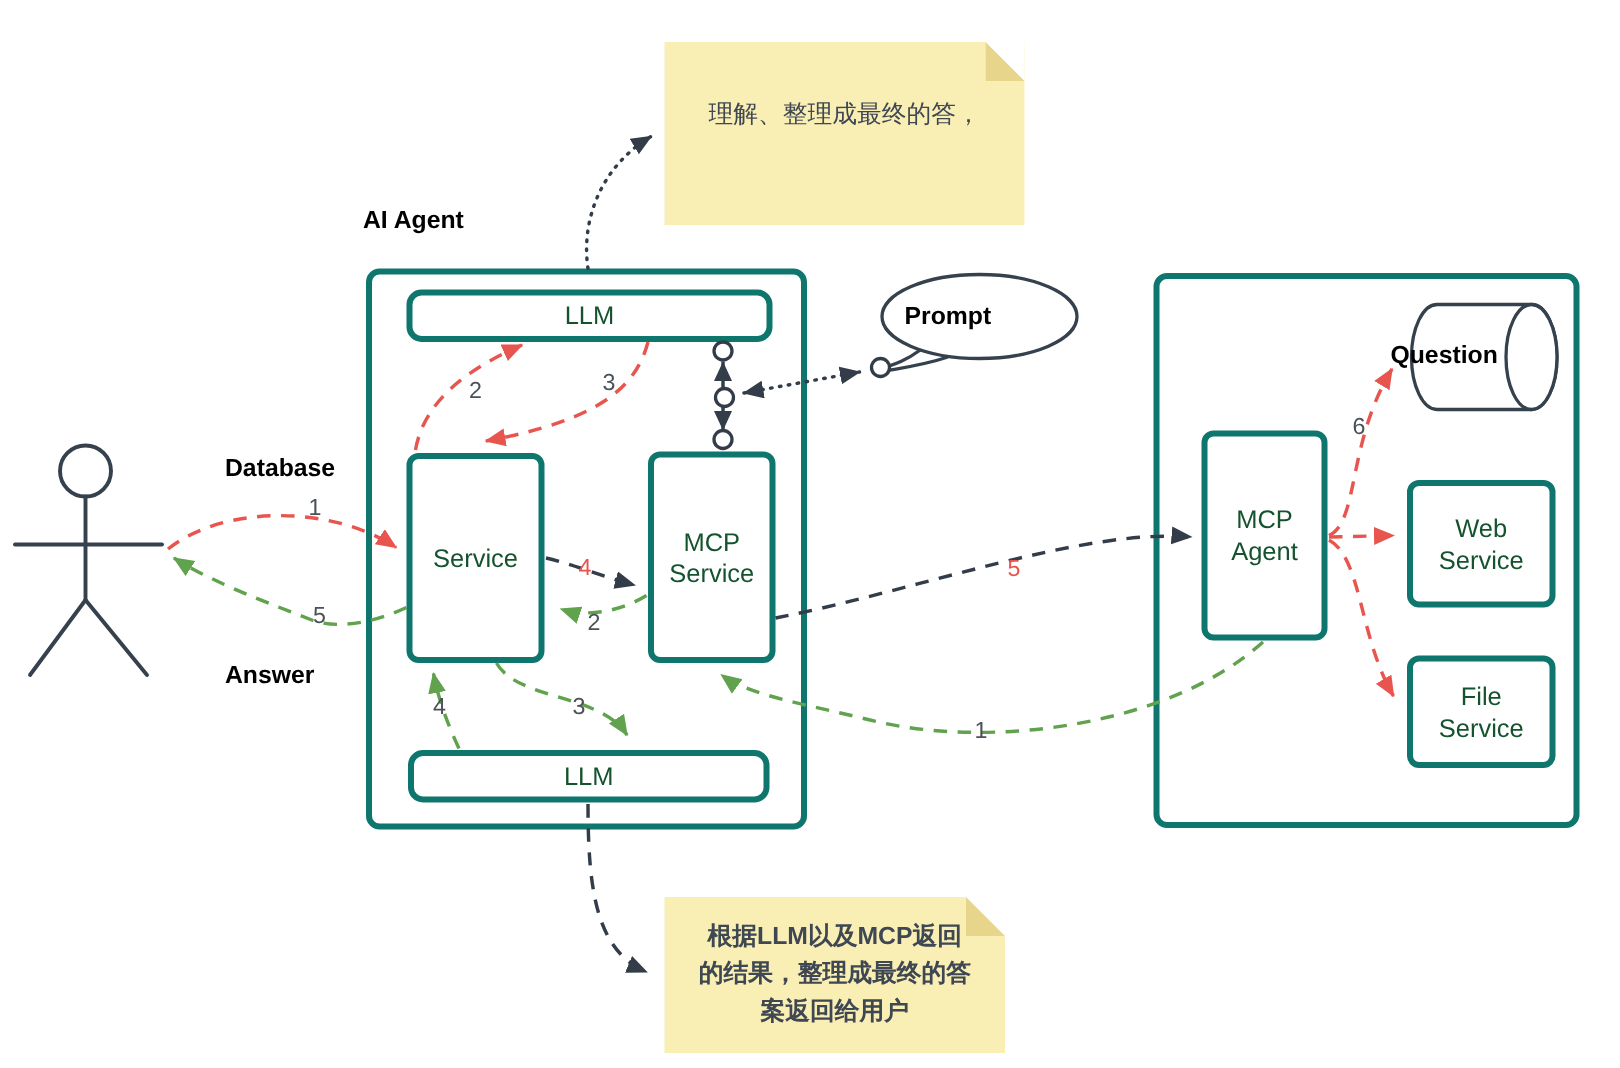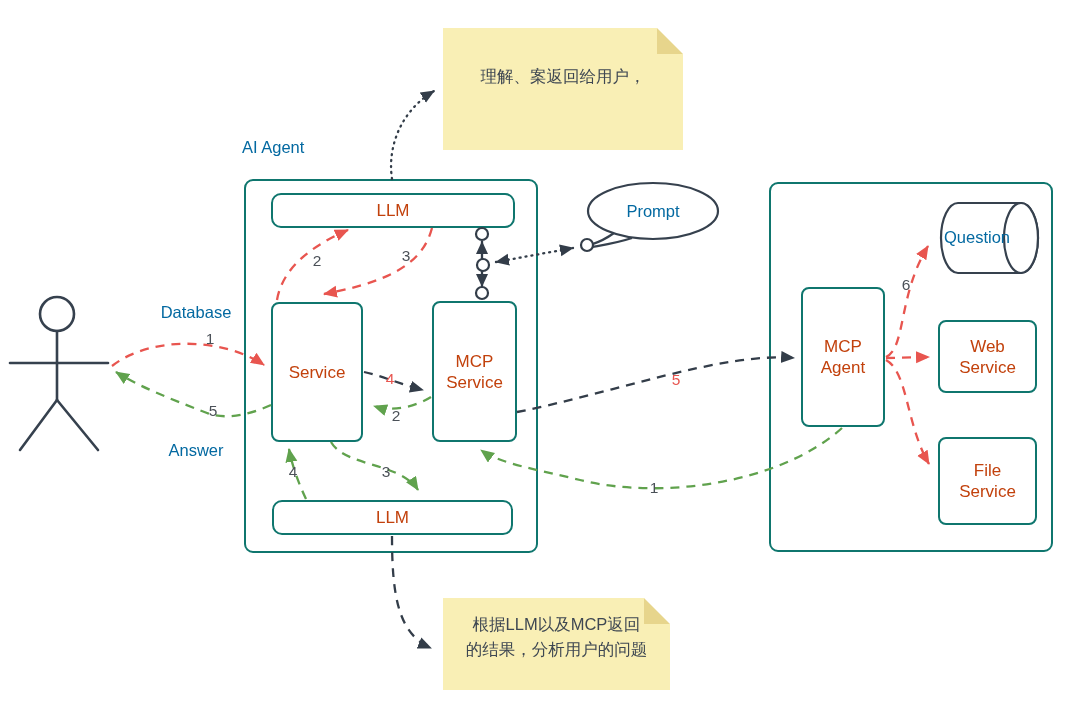--- a/index.html
+++ b/index.html
@@ -1,24 +1,24 @@
 <!DOCTYPE html>
 <html><head>
 <meta charset="utf-8">
 <style>
   html,body{margin:0;padding:0;background:#ffffff;}
   #stage{position:relative;width:1080px;height:712px;background:#ffffff;overflow:hidden;
          font-family:"Liberation Sans","DejaVu Sans",sans-serif;color:#3e4752;}
-  .box{position:absolute;background:#ffffff;border:2px solid #0f766e;border-radius:8px;
+  .box{position:absolute;background:#ffffff;border:4px solid #0f766e;border-radius:8px;
        display:flex;flex-direction:column;align-items:center;justify-content:center;
-       font-size:17px;line-height:21px;color:#c2410c;box-sizing:border-box;text-align:center;}
+       font-size:17px;line-height:21px;color:#14532d;box-sizing:border-box;text-align:center;}
   .outer{background:transparent;border-radius:9px;}
   .pill{border-radius:10px;}
-  .lbl{position:absolute;font-size:16.5px;color:#0369a1;white-space:nowrap;}
-  .center{text-align:center;}
+  .lbl{position:absolute;font-size:16.5px;color:#000000;white-space:nowrap;font-weight:bold;}
+  .center{}
   .num{position:absolute;width:22px;font-size:15.5px;color:#4b5158;text-align:center;}
   .num.red{color:#e8554f;}
   .note{position:absolute;background:#f9efb5;color:#3e4752;font-size:16.5px;line-height:25px;
         text-align:center;box-sizing:border-box;}
   .note .fold{position:absolute;top:0;right:0;width:0;height:0;
         border-left:26px solid #e7d58c;border-top:26px solid #ffffff;}
   .note .txt{display:block;}
   svg#overlay{position:absolute;left:0;top:0;z-index:5;}
   .box,.note{z-index:1;}
   .lbl,.num{z-index:6;}
@@ -48,39 +48,40 @@
     <span>LLM</span>
   </div>
 
   <div class="box outer" style="left:769px;top:182px;width:284px;height:370px;"></div>
 
   <div class="box" style="left:801px;top:287px;width:84px;height:140px;">
     <span>MCP</span>
     <span>Agent</span>
   </div>
 
-  <div class="box" style="left:938px;top:320px;width:99px;height:73px;">
+  <div class="box" style="left:938px;top:320px;width:99px;height:85px;">
     <span>Web</span>
     <span>Service</span>
   </div>
 
-  <div class="box" style="left:938px;top:437px;width:99px;height:88px;">
+  <div class="box" style="left:938px;top:437px;width:99px;height:75px;">
     <span>File</span>
     <span>Service</span>
   </div>
 
   <div class="note" style="left:443px;top:28px;width:240px;height:122px;padding-top:36px;">
     <span class="fold"></span>
-    <span class="txt">理解、案返回给用户，</span>
+    <span class="txt">理解、整理成最终的答，</span>
   </div>
 
-  <div class="note" style="left:443px;top:598px;width:227px;height:92px;padding-top:14px;">
+  <div class="note" style="left:443px;top:598px;width:227px;height:104px;padding-top:14px;font-weight:bold;">
     <span class="fold"></span>
     <span class="txt">根据LLM以及MCP返回</span>
-    <span class="txt">的结果，分析用户的问题</span>
+    <span class="txt">的结果，整理成最终的答</span>
+    <span class="txt">案返回给用户</span>
   </div>
 
   <svg id="overlay" width="1080" height="712" viewBox="0 0 1080 712">
     <defs>
       <marker id="ar" markerUnits="userSpaceOnUse" markerWidth="15" markerHeight="13" refX="13" refY="6" orient="auto">
         <path d="M0,0 L14,6 L0,12 Z" fill="#e8554f"></path>
         </marker>
       <marker id="ag" markerUnits="userSpaceOnUse" markerWidth="15" markerHeight="13" refX="13" refY="6" orient="auto">
         <path d="M0,0 L14,6 L0,12 Z" fill="#60a24d"></path>
         </marker>

